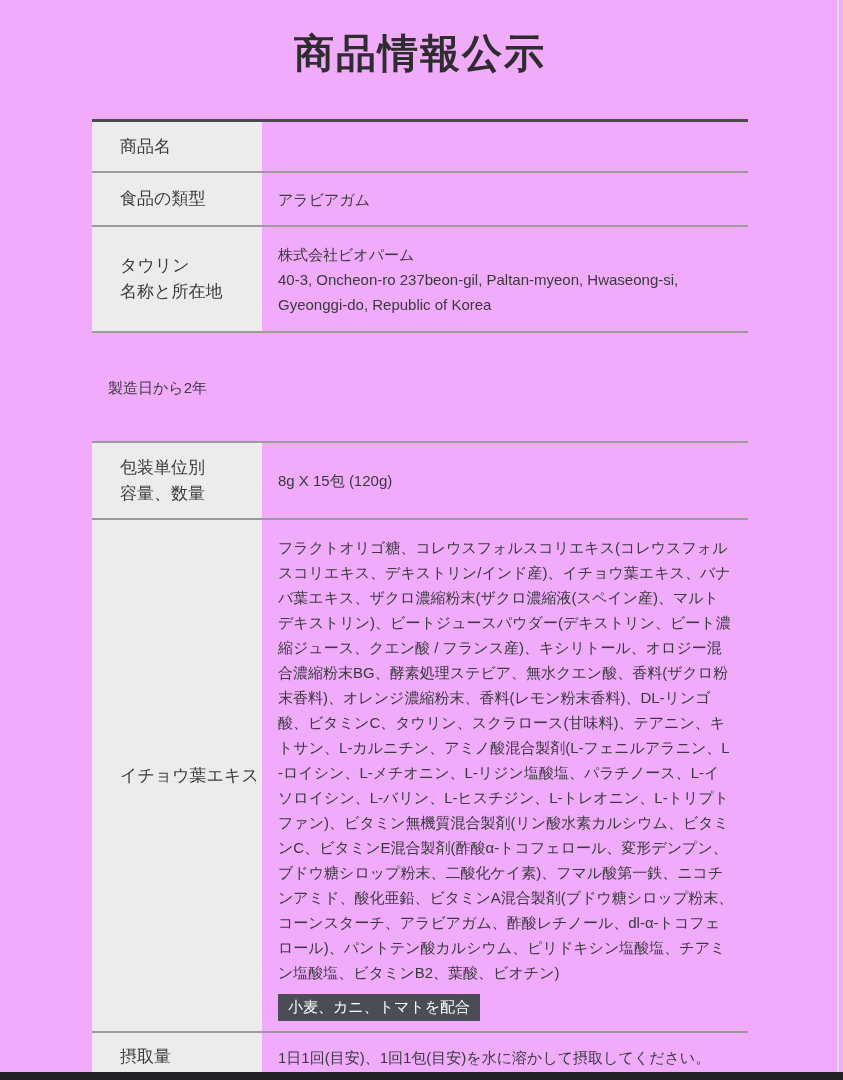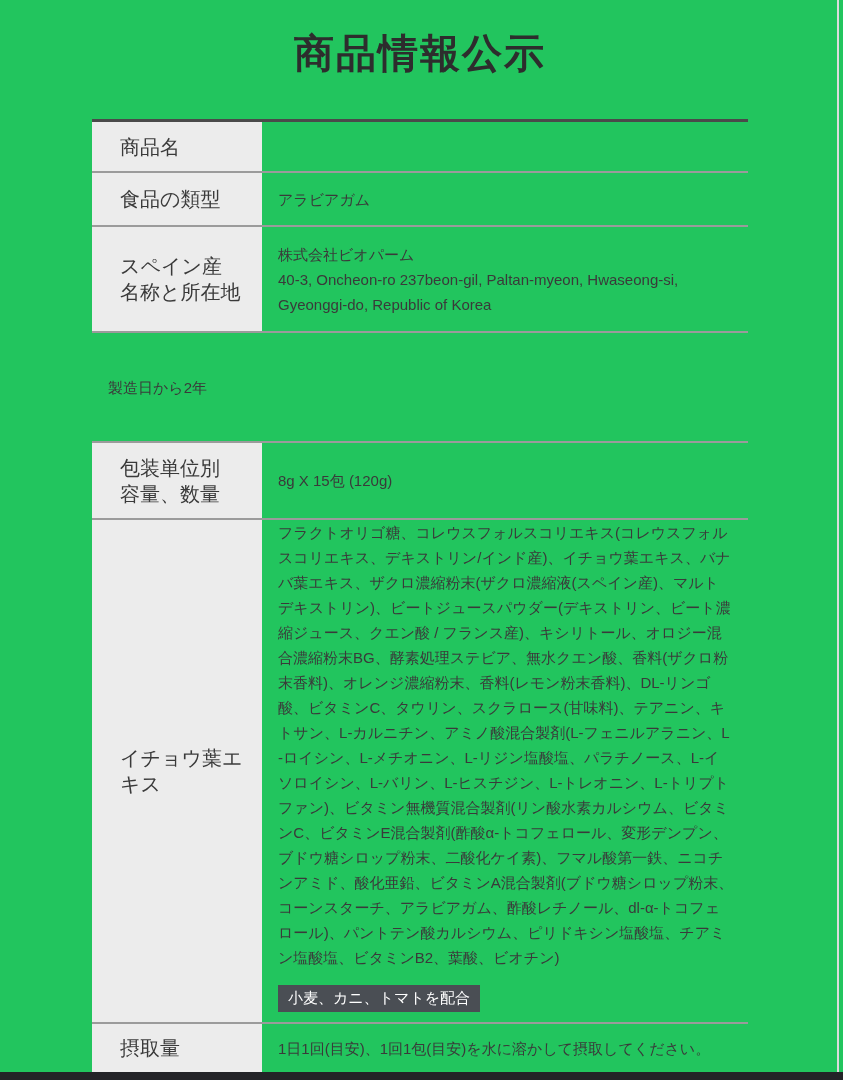--- a/index.html
+++ b/index.html
@@ -6,21 +6,21 @@
   html, body { background: #ffffff; }
   body {
     width: 843px; height: 1080px;
     position: relative;
     font-family: "Liberation Sans", "DejaVu Sans", sans-serif;
     color: #3a3a3a;
     overflow: hidden;
   }
   .page {
     position: absolute; inset: 0;
-    background: #22c55e;
+    background: #f0abfc;
   }
   .page-title {
     position: absolute;
     left: 92px; width: 656px; top: 26px;
     text-align: center;
     font-size: 40px;
     font-weight: bold;
     color: #2d2d2d;
     letter-spacing: 2px;
   }
@@ -34,21 +34,21 @@
     border-bottom: 2px solid #9b9b9b;
   }
   .cell-label {
     width: 170px;
     flex: 0 0 170px;
     background: #ececec;
     display: flex;
     flex-direction: column;
     justify-content: center;
     padding: 10px 2px 10px 28px;
-    font-size: 20px;
+    font-size: 17px;
     line-height: 26px;
     white-space: pre-line;
     color: #3a3a3a;
   }
   .cell-value {
     flex: 1;
     display: flex;
     flex-direction: column;
     justify-content: center;
     padding: 10px 14px 10px 16px;
@@ -59,27 +59,27 @@
   }
   .row-name    { min-height: 51px; }
   .row-type    { min-height: 54px; justify-content: center; }
   .row-maker   { min-height: 106px; }
   .row-expiry  { min-height: 110px; }
   .row-package { min-height: 77px; }
   .row-ingredients { min-height: 453px; }
   .row-intake  { min-height: 50px; }
   .row-ingredients .cell-value {
     justify-content: flex-start;
-    padding-top: 0;
+    padding-top: 15px;
     word-break: break-all;
   }
   .allergen-badge {
     display: inline-block;
     align-self: flex-start;
-    margin-top: 15px;
+    margin-top: 9px;
     background: #4a4e54;
     color: #ffffff;
     font-size: 15px;
     line-height: 18px;
     padding: 4px 10px 5px 10px;
     white-space: nowrap;
   }
   .bottom-bar {
     position: absolute;
     left: 0; right: 0; bottom: 0;
@@ -105,21 +105,21 @@
     <div class="row row-name">
       <div class="cell-label">商品名</div>
     </div>
 
     <div class="row row-type">
       <div class="cell-label">食品の類型</div>
       <div class="cell-value">アラビアガム</div>
     </div>
 
     <div class="row row-maker">
-      <div class="cell-label">スペイン産
+      <div class="cell-label">タウリン
 名称と所在地</div>
       <div class="cell-value">株式会社ビオパーム
 40-3, Oncheon-ro 237beon-gil, Paltan-myeon, Hwaseong-si,
 Gyeonggi-do, Republic of Korea</div>
     </div>
 
     <div class="row row-expiry">
       <div class="cell-value">製造日から2年</div>
     </div>
 

